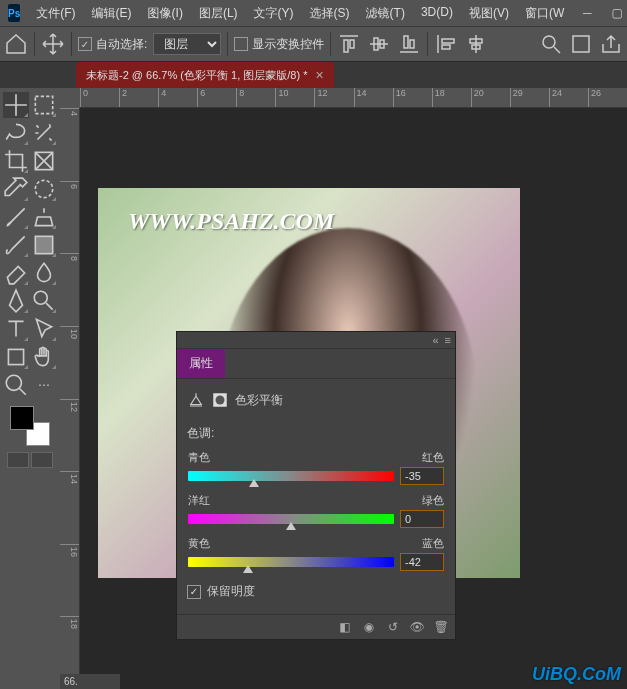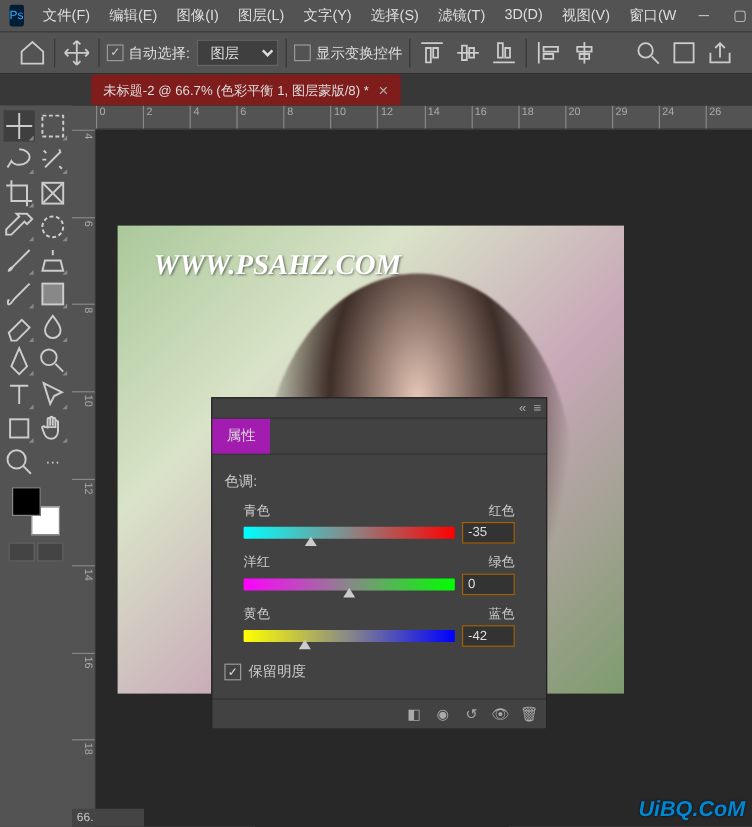--- a/index.html
+++ b/index.html
@@ -1,27 +1,27 @@
 <!DOCTYPE html>
 <html><head>
 <meta charset="utf-8">
 <style>
 * { margin: 0; padding: 0; box-sizing: border-box; font-family: "Microsoft YaHei", Arial, sans-serif; }
 body { width: 627px; height: 689px; background: #535353; overflow: hidden; position: relative; font-size: 12px; color: #ccc; }
 
 
 .titlebar { height: 26px; background: #535353; display: flex; align-items: center; padding: 0 4px 0 8px; }
-.titlebar .ps-logo { width: 18px; height: 18px; background: #001e36; color: #31a8ff; display: flex; align-items: center; justify-content: center; font-size: 10px; font-weight: normal; border-radius: 2px; text-align: center; }
+.titlebar .ps-logo { width: 18px; height: 18px; background: #001e36; color: #31a8ff; display: flex; align-items: center; justify-content: center; font-size: 10px; font-weight: bold; border-radius: 2px; text-align: center; }
 .titlebar .menu { display: flex; flex: 1; margin-left: 8px; }
 .titlebar .menu span { padding: 20px 8px; color: #ddd; cursor: pointer; font-size: 12px; white-space: nowrap; }
 .titlebar .win-controls { display: flex; }
 .titlebar .win-controls div { width: 30px; height: 26px; display: flex; align-items: center; justify-content: center; color: #ccc; cursor: pointer; }
 
 
-.optionsbar { height: 36px; background: #535353; border-top: 1px solid #383838; border-bottom: 1px solid #282828; display: flex; align-items: center; padding: 0 15px; gap: 6px; }
+.optionsbar { height: 36px; background: #535353; border-top: 1px solid #383838; border-bottom: 1px solid #282828; display: flex; align-items: center; padding: 0 4px; gap: 6px; }
 .optionsbar .sep { width: 1px; height: 24px; background: #383838; }
 .optionsbar .icon-btn { width: 24px; height: 24px; display: flex; align-items: center; justify-content: center; color: #ccc; cursor: pointer; }
 .optionsbar .chk { width: 14px; height: 14px; border: 1px solid #999; display: inline-flex; align-items: center; justify-content: center; margin-right: 4px; }
 .optionsbar .chk.checked::after { content: "✓"; font-size: 10px; color: #ccc; }
 .optionsbar .lbl { color: #ddd; font-size: 12px; display: flex; align-items: center; }
 .optionsbar select { background: #3f3f3f; color: #ddd; border: 1px solid #666; padding: 2px 16px 2px 6px; font-size: 12px; }
 
 
 .doc-tabs { height: 26px; background: #383838; display: flex; align-items: flex-end; padding-left: 76px; }
 .doc-tabs .tab { background: #7f1d1d; padding: 5px 10px; color: #ddd; font-size: 11px; display: flex; align-items: center; border-top-left-radius: 3px; border-top-right-radius: 3px; }
@@ -55,27 +55,27 @@
 .canvas .subject { position: absolute; left: 120px; top: 40px; width: 260px; height: 350px; background: radial-gradient(ellipse at 50% 30%, #e8c8b8 0%, #3e2e28 40%, transparent 70%); border-radius: 50% 50% 40% 40%; filter: blur(1px); }
 .canvas .wm { position: absolute; top: 20px; left: 30px; color: #fff; font-weight: bold; font-size: 24px; font-style: italic; font-family: Georgia, serif; text-shadow: 1px 1px 2px rgba(0,0,0,.5); }
 .bottom-wm { position: absolute; right: 6px; bottom: 4px; font-size: 18px; font-weight: bold; font-style: italic; color: #0088cc; text-shadow: 0 0 2px #002; }
 .zoom-lbl { position: absolute; left: 0; bottom: 0; width: 60px; background: #444; color: #ccc; font-size: 10px; padding: 2px 4px; }
 
 
 .panel { position: absolute; left: 176px; top: 331px; width: 280px; background: #424242; border: 1px solid #222; }
 .panel-head { display: flex; justify-content: flex-end; padding: 2px 4px; gap: 6px; border-bottom: 1px solid #333; }
 .panel-head span { color: #aaa; cursor: pointer; font-size: 11px; }
 .panel-tabs { display: flex; border-bottom: 1px solid #333; }
-.panel-tabs .ptab { padding: 6px 12px; font-size: 12px; color: #ddd; background: #a21caf; }
+.panel-tabs .ptab { padding: 6px 12px; font-size: 12px; color: #ddd; background: #701a75; }
 .panel-body { padding: 8px 10px 14px; }
 .adj-row { display: flex; align-items: center; gap: 6px; padding: 4px 0 10px; }
 .adj-row .aicon { width: 18px; height: 18px; display: flex; align-items: center; justify-content: center; }
 .tone-row { display: flex; align-items: center; gap: 6px; margin: 6px 0 2px; }
 .tone-row select { flex: 1; background: #3a3a3a; color: #ddd; border: 1px solid #2d6ca2; padding: 3px 6px; font-size: 12px; }
-.slider-row { margin: 8px 16px; }
+.slider-row { margin: 8px 1px; }
 .slider-row .labels { display: flex; justify-content: space-between; font-size: 11px; color: #ccc; }
 .slider-row .track { display: flex; align-items: center; gap: 6px; margin-top: 2px; }
 .slider-row .bar { flex: 1; height: 10px; position: relative; border-radius: 1px; }
 .bar.cr { background: linear-gradient(90deg, #00ffff, #888, #ff0000); }
 .bar.mg { background: linear-gradient(90deg, #ff00ff, #888, #00ff00); }
 .bar.yb { background: linear-gradient(90deg, #ffff00, #888, #0000ff); }
 .slider-row .thumb { position: absolute; top: 8px; width: 0; height: 0; border-left: 5px solid transparent; border-right: 5px solid transparent; border-bottom: 8px solid #ccc; transform: translateX(-5px); }
 .slider-row .val { width: 44px; background: #333; border: 1px solid #a16207; color: #ddd; font-size: 11px; padding: 2px 4px; }
 .preserve { display: flex; align-items: center; gap: 6px; margin-top: 12px; }
 .preserve .chk { width: 14px; height: 14px; border: 1px solid #999; display: flex; align-items: center; justify-content: center; }
@@ -366,20 +366,34 @@
 
 <div class="panel">
   <div class="panel-head">
     <span>«</span>
     <span>≡</span>
   </div>
   <div class="panel-tabs">
     <div class="ptab">属性</div>
   </div>
   <div class="panel-body">
+    <div class="adj-row">
+      <span class="aicon">
+          <svg viewBox="0 0 24 24">
+            <path d="M12 3v4M4 20h16M12 7L5 18h14z"></path>
+          </svg>
+        </span>
+      <span class="aicon">
+          <svg viewBox="0 0 24 24">
+            <rect x="3" y="3" width="18" height="18" fill="#ddd" stroke="none"></rect>
+            <circle cx="12" cy="12" r="6" fill="#555" stroke="none"></circle>
+          </svg>
+        </span>
+      <span>色彩平衡</span>
+    </div>
     <div class="tone-row">
       <span>色调:</span>
     </div>
 
     <div class="slider-row">
       <div class="labels">
           <span>青色</span>
           <span>红色</span>
         </div>
       <div class="track">

